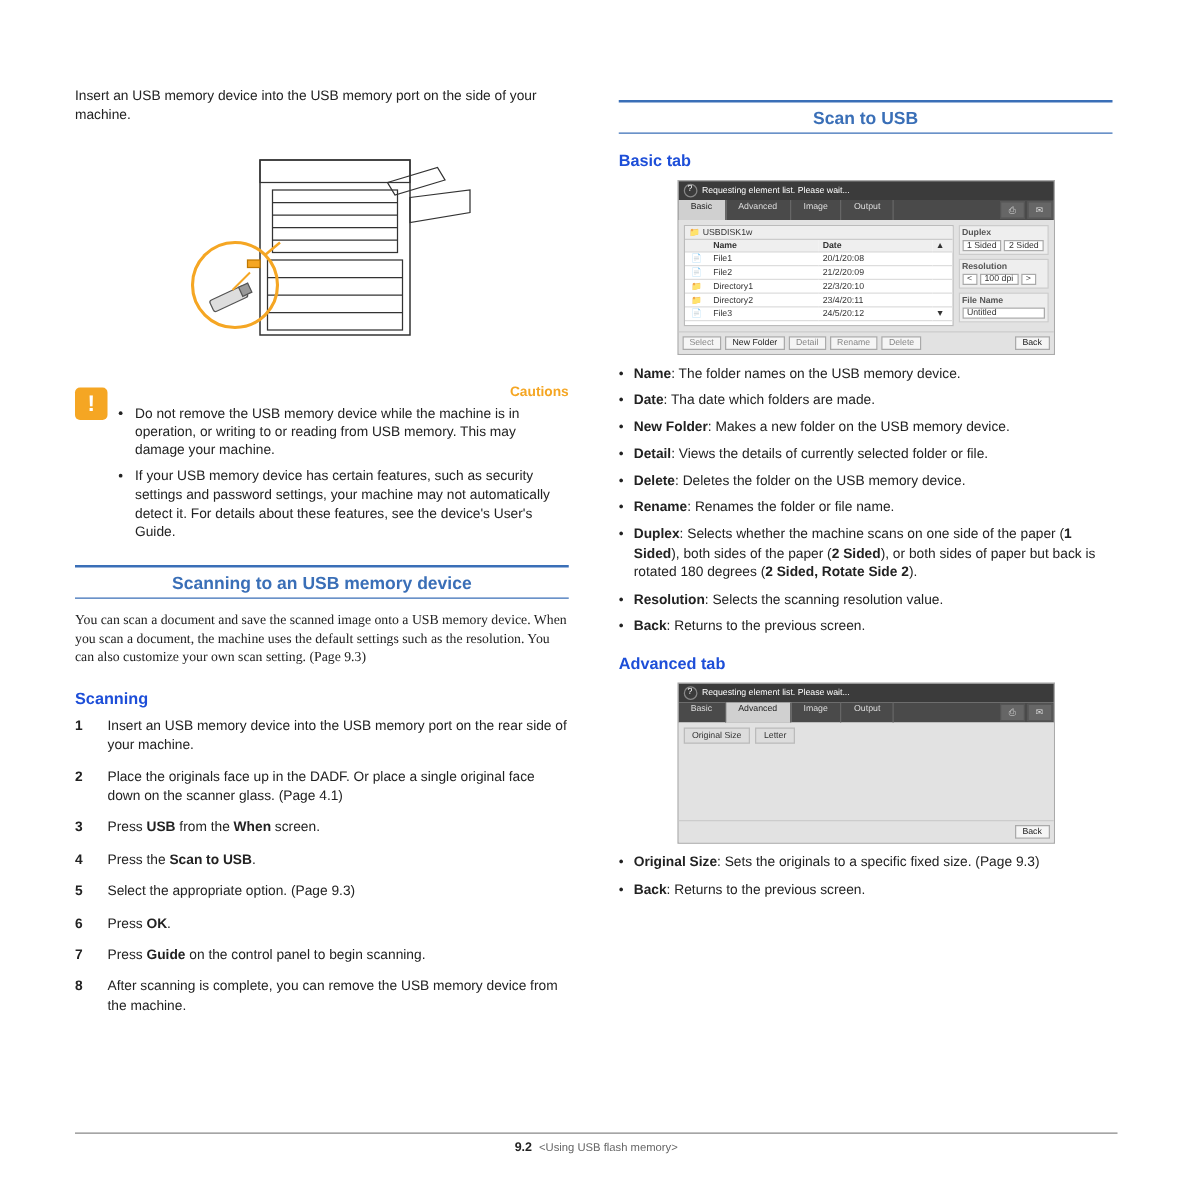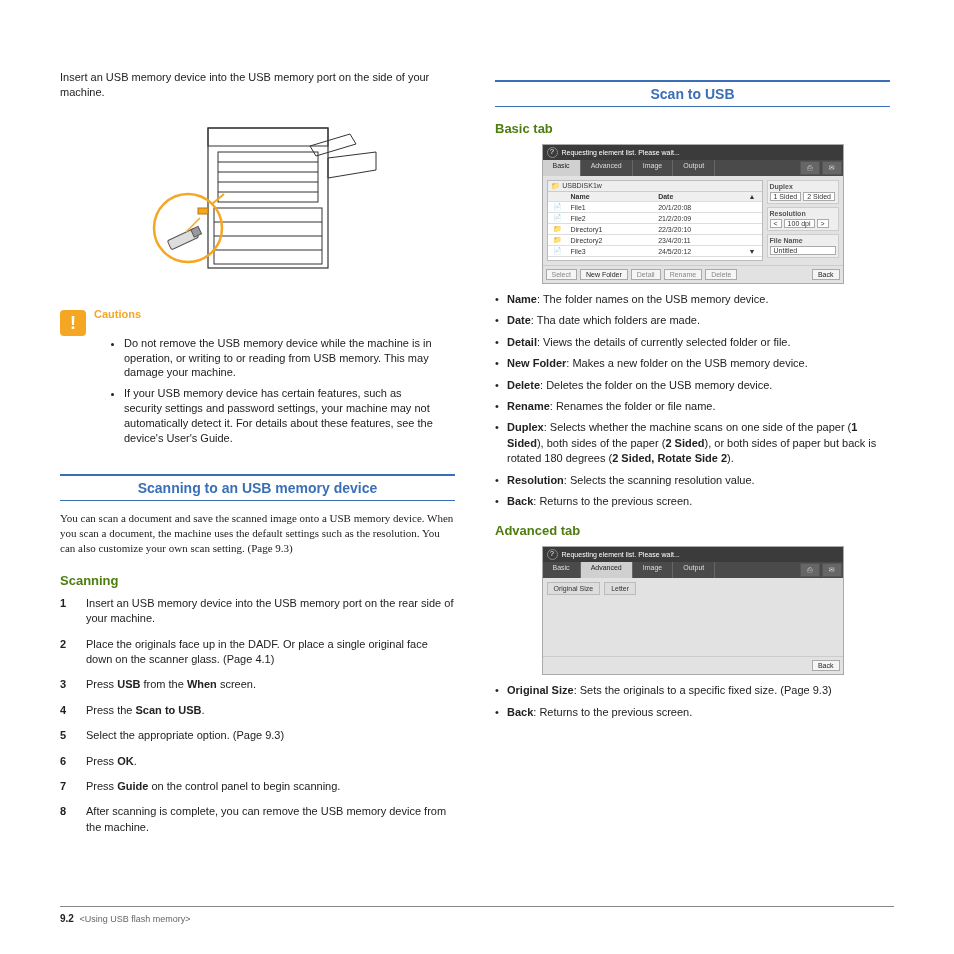--- a/index.html
+++ b/index.html
@@ -52,37 +52,38 @@
     line-height:26px;
     font-size:18px;
     flex:0 0 26px;
     margin-top:2px;
   }
   .cautions-body { flex:1; }
   .cautions-title {
     color: #f5a623;
     font-weight: bold;
     margin-bottom: 4px;
+    text-align: right;
   }
   .caution-list {
-    margin:16px; padding:0 0 0 14px;
+    margin:0; padding:0 0 0 14px;
   }
   .caution-list li { margin-bottom:6px; line-height:1.35; }
   .section-heading {
     color: #3a6fb7;
     font-weight: bold;
     font-size: 14px;
     text-align:center;
     border-top: 2px solid #3a6fb7;
     border-bottom: 1px solid #3a6fb7;
     padding: 4px 0;
     margin: 10px 0 10px 0;
   }
   .sub-heading {
-    color: #4d7c0f;
+    color: #1d4ed8;
     font-weight: bold;
     font-size: 13px;
     margin: 14px 0 8px 0;
   }
   .body-text { line-height:1.4; margin-bottom:16px;font-family:Liberation Serif, serif; }
   ol.steps {
     margin:0; padding:0 0 0 0;
     list-style:none;
     counter-reset: step;
   }
@@ -230,21 +231,21 @@
     background:#ddd;
     border:1px solid #bbb;
     padding:2px 6px;
     margin-right:2px;
   }
   .page-footer {
     position:absolute;
     bottom:30px;
     left:60px; right:60px;
     border-top:1px solid #888;
-    text-align:left;
+    text-align:center;
     padding-top:6px;
     font-size:10px;
   }
   .page-footer .pno { font-weight:bold; }
   .page-footer .chap { color:#666; font-size:9px; }
 </style>
 </head>
 <body>
 
 <div class="page">
@@ -427,22 +428,22 @@
           <span class="fbtn">Rename</span>
           <span class="fbtn">Delete</span>
           <span class="spacer"></span>
           <span class="fbtn dark">Back</span>
         </div>
       </div>
 
       <ul class="def-list">
         <li><span class="term">Name</span><span>: The folder names on the USB memory device.</span></li>
         <li><span class="term">Date</span><span>: Tha date which folders are made.</span></li>
+        <li><span class="term">New Folder</span><span>: Makes a new folder on the USB memory device.</span></li>
         <li><span class="term">Detail</span><span>: Views the details of currently selected folder or file.</span></li>
-        <li><span class="term">New Folder</span><span>: Makes a new folder on the USB memory device.</span></li>
         <li><span class="term">Delete</span><span>: Deletes the folder on the USB memory device.</span></li>
         <li><span class="term">Rename</span><span>: Renames the folder or file name.</span></li>
         <li><span class="term">Duplex</span><span>: Selects whether the machine scans on one side of the paper (<b>1 Sided</b>), both sides of the paper (<b>2 Sided</b>), or both sides of paper but back is rotated 180 degrees (<b>2 Sided, Rotate Side 2</b>).</span></li>
         <li><span class="term">Resolution</span><span>: Selects the scanning resolution value.</span></li>
         <li><span class="term">Back</span><span>: Returns to the previous screen.</span></li>
       </ul>
 
       <div class="sub-heading">Advanced tab</div>
 
       <div class="screenshot small">

